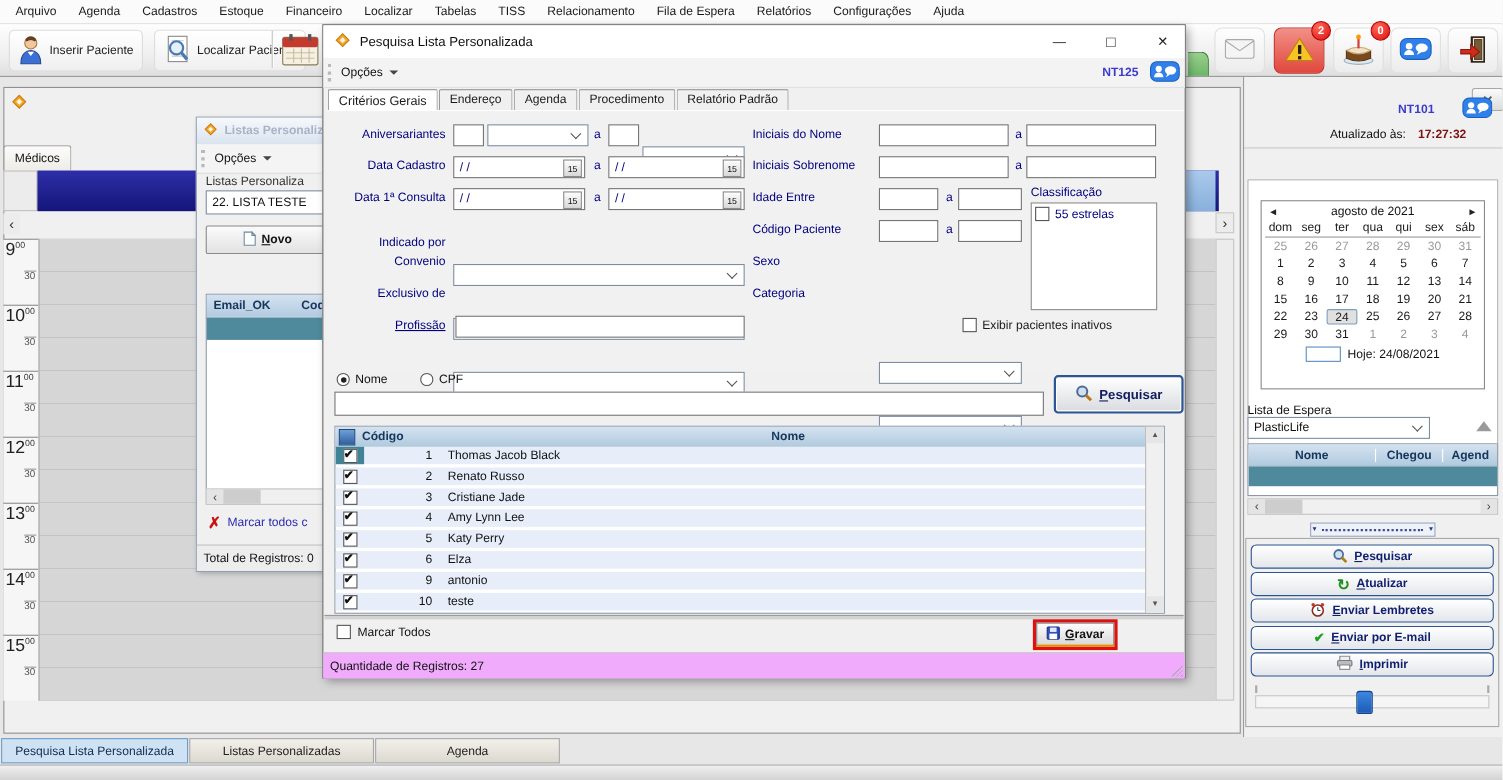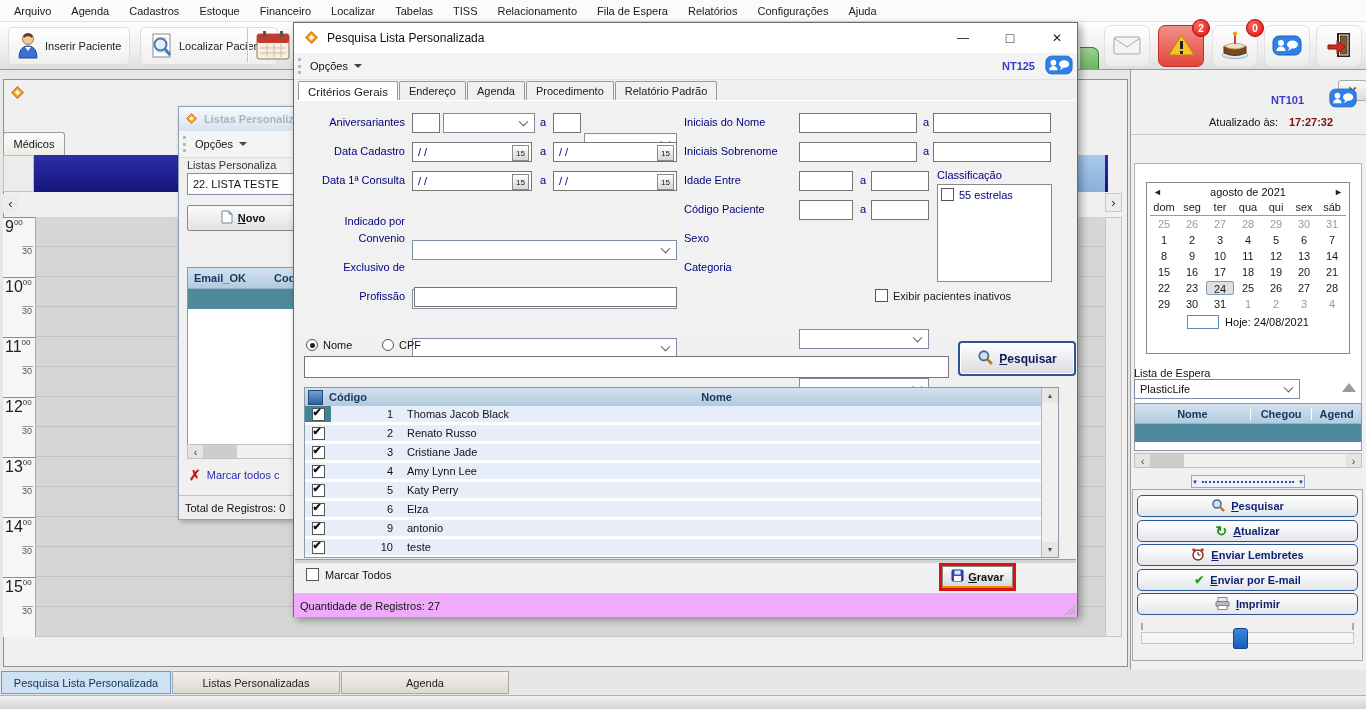--- a/index.html
+++ b/index.html
@@ -549,21 +549,21 @@
       <span class="flab" style="left:0;top:131px;">Convenio</span>
       <div class="combo a" style="left:115px;top:128px;width:265px;height:20px;">
           <span class="chv"></span>
         </div>
 
       <span class="flab" style="left:0;top:160px;">Exclusivo de</span>
       <div class="combo a" style="left:115px;top:157px;width:265px;height:20px;">
           <span class="chv"></span>
         </div>
 
-      <span class="flab" style="left:0;top:189px;">Profissão</span>
+      <span class="flab" style="left:0;top:189px;text-decoration:underline;">Profissão</span>
       <span class="inp" style="left:117px;top:186px;width:263px;"></span>
 
       <span class="flab2" style="left:387px;top:15px;">Iniciais do Nome</span>
       <span class="inp" style="left:502px;top:12px;width:118px;"></span>
       <span class="conn" style="left:626px;top:15px;">a</span>
       <span class="inp" style="left:636px;top:12px;width:118px;"></span>
 
       <span class="flab2" style="left:387px;top:44px;">Iniciais Sobrenome</span>
       <span class="inp" style="left:502px;top:41px;width:118px;"></span>
       <span class="conn" style="left:626px;top:44px;">a</span>

